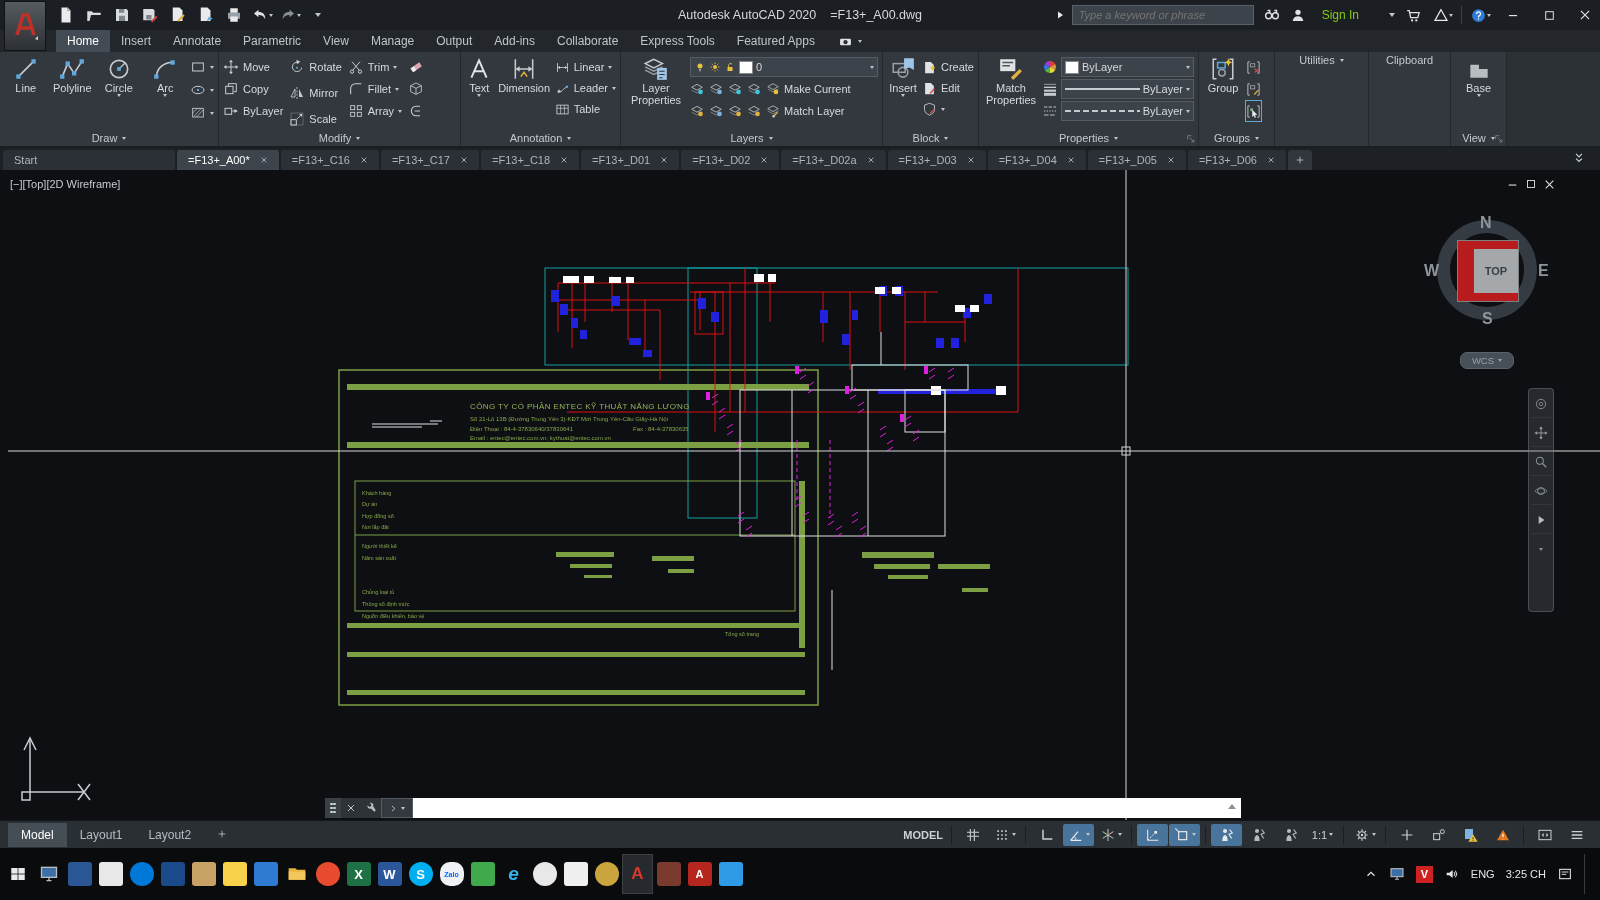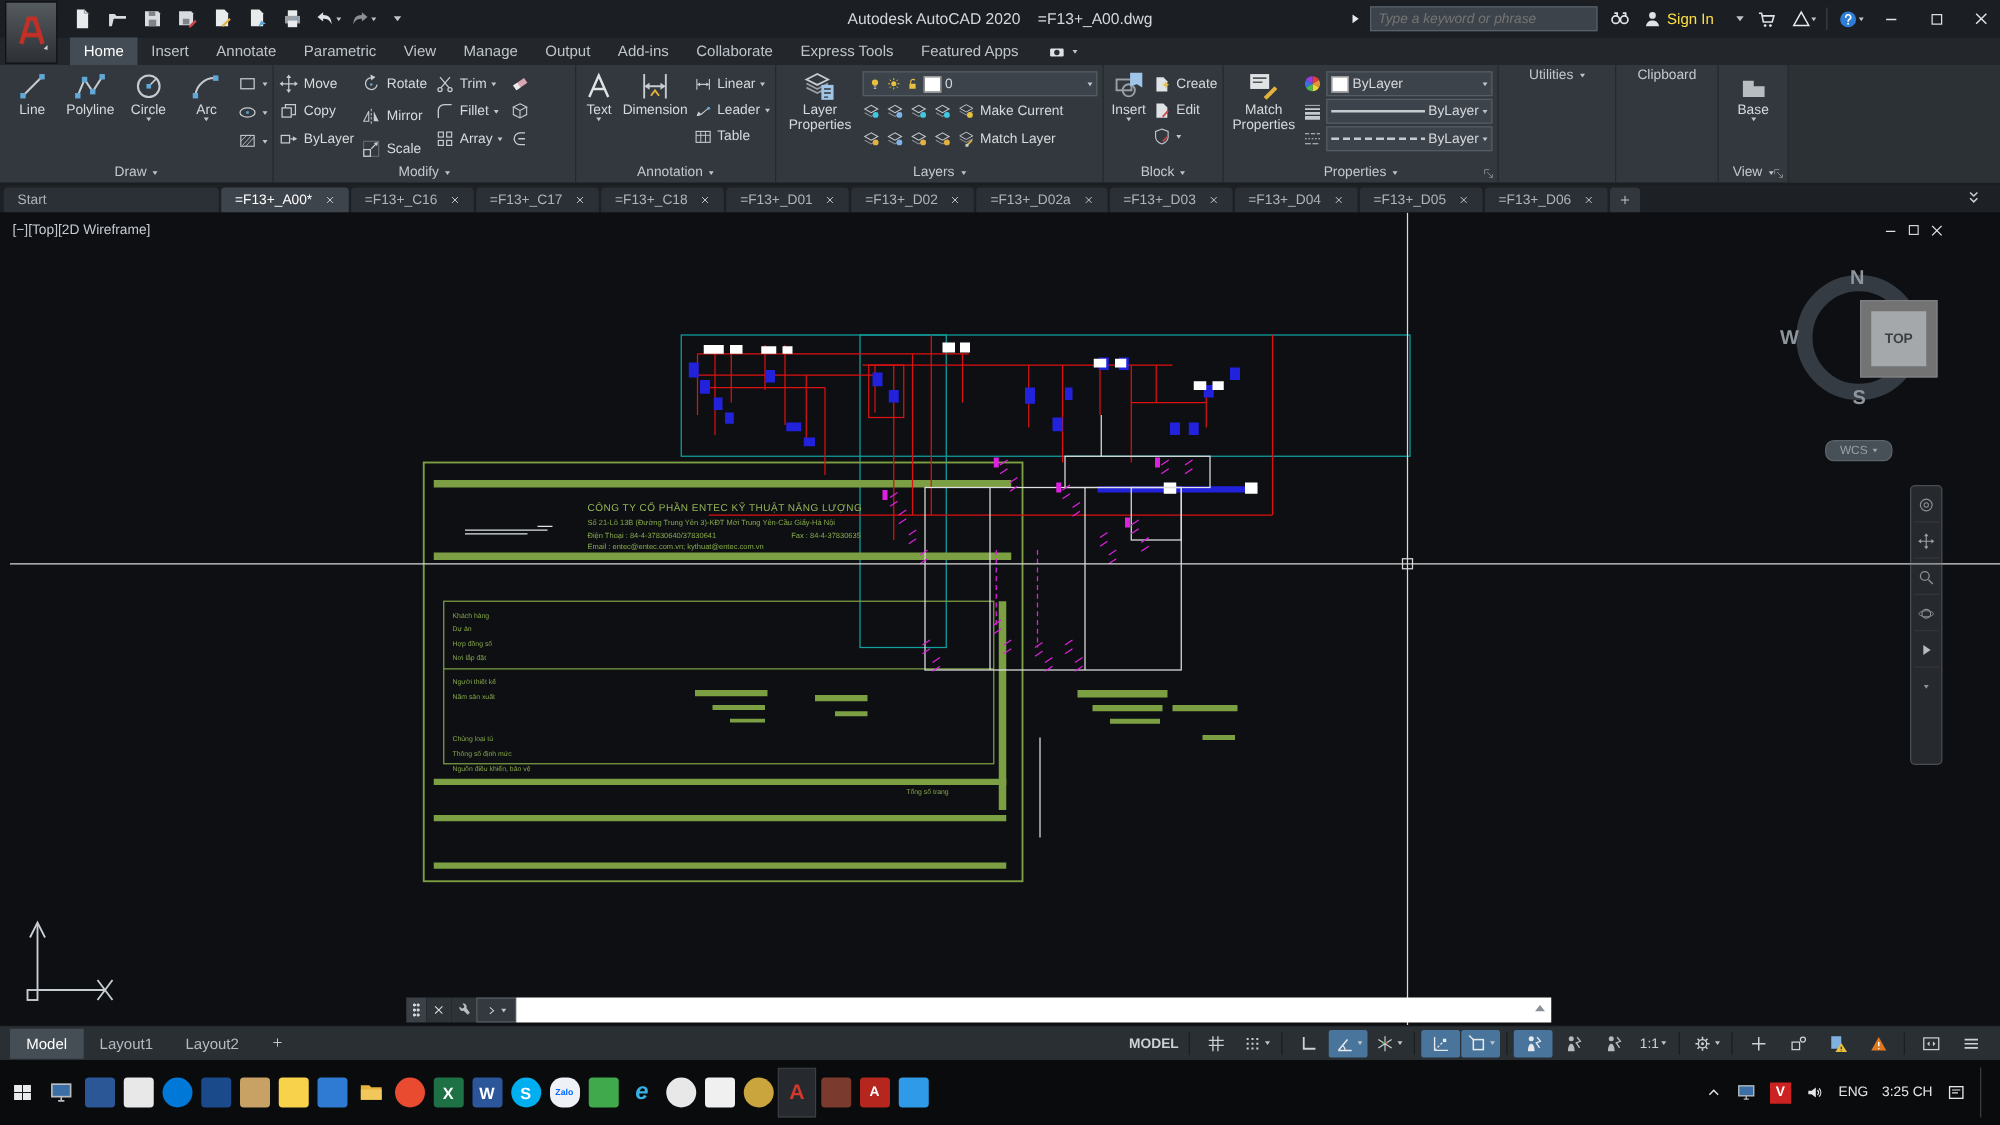--- a/index.html
+++ b/index.html
@@ -5,21 +5,21 @@
   html,body{margin:0;padding:0;background:#000;font-family:"Liberation Sans",sans-serif;}
   .screen{position:relative;width:1600px;height:900px;overflow:hidden;background:#14171a;color:#c9ced3;font-size:12px;}
   
   .titlebar{position:absolute;left:0;top:0;width:1600px;height:30px;background:#1b1e22;display:flex;align-items:center;}
   .acad-logo{position:absolute;left:4px;top:1px;width:40px;height:48px;background:linear-gradient(#565b60,#2c3034);border:1px solid #101214;z-index:30;display:flex;align-items:center;justify-content:center;}
   .qat{position:absolute;left:54px;top:0;height:30px;display:flex;align-items:center;gap:4px;}
   .qbtn{width:24px;height:24px;display:flex;align-items:center;justify-content:center;}
   .title-center{position:absolute;left:0;top:0;width:1600px;height:30px;display:flex;align-items:center;justify-content:center;gap:14px;color:#d4d8dc;font-size:12.5px;pointer-events:none;}
   .tb-right{position:absolute;right:0;top:0;height:30px;display:flex;align-items:center;gap:6px;}
   .searchbox{width:168px;height:18px;background:#3d434a;border:1px solid #596068;color:#9aa0a6;font-style:italic;font-size:11px;padding:0 6px;}
-  .signin{display:flex;align-items:center;gap:4px;color:#fde047;font-size:12px;}
+  .signin{display:flex;align-items:center;gap:16px;color:#84cc16;font-size:12px;}
   .winbtn{width:30px;height:30px;display:flex;align-items:center;justify-content:center;}
   .cv{width:0;height:0;border-left:3px solid transparent;border-right:3px solid transparent;border-top:4px solid #bfc5cb;display:inline-block;}
   .cvs{border-left-width:2.5px;border-right-width:2.5px;border-top-width:3.5px;}
   
   .rtabs{position:absolute;left:0;top:30px;width:1600px;height:22px;background:#23272b;display:flex;align-items:stretch;padding-left:56px;box-sizing:border-box;}
   .rtab{display:flex;align-items:center;padding:0 11px;color:#bfc5cb;font-size:12px;}
   .rtab.active{background:#434c55;color:#fff;}
   
   .ribbon{position:absolute;left:0;top:52px;width:1600px;height:94px;background:#33383e;border-bottom:2px solid #1b1e21;display:flex;box-sizing:content-box;}
   .panel{position:relative;height:94px;border-right:1px solid #24282c;display:flex;flex-direction:column;box-sizing:border-box;flex:none;}
@@ -38,21 +38,21 @@
   .ftab{height:20px;display:flex;align-items:center;gap:10px;padding:0 11px;background:#2b3036;color:#aeb4ba;font-size:11px;border-radius:3px 3px 0 0;}
   .ftab.active{background:#3d444c;color:#fff;}
   
   .viewport{position:absolute;left:0;top:170px;width:1600px;height:650px;background:#0d0f12;overflow:hidden;}
   .vp-label{position:absolute;left:10px;top:8px;font-size:11px;color:#c6cbd2;}
   .vp-ctrls{position:absolute;right:44px;top:8px;display:flex;gap:6px;}
   .ovl{position:absolute;white-space:nowrap;color:#86a84a;}
   
   .vc-ring{position:absolute;left:1437px;top:50px;width:100px;height:100px;border-radius:50%;border:13px solid #343b42;box-sizing:border-box;}
   .vc-letter{position:absolute;font-weight:bold;font-size:16px;color:#8e959c;}
-  .vc-face{position:absolute;left:1457px;top:70px;width:60px;height:60px;background:#737373;border:1px solid #7e8184;display:flex;align-items:center;justify-content:center;margin-left:31px;}
+  .vc-face{position:absolute;left:1457px;top:70px;width:60px;height:60px;background:#b91c1c;border:1px solid #7e8184;display:flex;align-items:center;justify-content:flex-end;}
   .vc-face-inner{width:44px;height:44px;background:#a5a8ab;display:flex;align-items:center;justify-content:center;font-size:11px;font-weight:bold;color:#3a3f44;}
   .wcs-pill{position:absolute;left:1460px;top:182px;width:52px;height:15px;background:#474f57;border:1px solid #5a626a;border-radius:7px;display:flex;align-items:center;justify-content:center;gap:4px;font-size:9.5px;color:#9aa1a8;}
   
   .navbar{position:absolute;left:1528px;top:218px;width:26px;height:224px;background:rgba(96,104,112,.30);border:1px solid rgba(140,148,156,.35);border-radius:4px;display:flex;flex-direction:column;align-items:center;padding-top:2px;gap:2px;box-sizing:border-box;}
   .navcell{width:20px;height:26px;display:flex;align-items:center;justify-content:center;border-bottom:1px solid rgba(255,255,255,.08);opacity:.75;}
   
   .cmdbar{position:absolute;left:325px;top:798px;width:916px;height:20px;display:flex;align-items:stretch;z-index:20;}
   .cmd-handle{width:16px;background:#3a4046;display:flex;align-items:center;justify-content:center;}
   .gripdots{width:6px;height:12px;background:radial-gradient(circle 1px at 1.5px 2px,#cfd4d8 1px,transparent 1.5px),radial-gradient(circle 1px at 4.5px 2px,#cfd4d8 1px,transparent 1.5px),radial-gradient(circle 1px at 1.5px 6px,#cfd4d8 1px,transparent 1.5px),radial-gradient(circle 1px at 4.5px 6px,#cfd4d8 1px,transparent 1.5px),radial-gradient(circle 1px at 1.5px 10px,#cfd4d8 1px,transparent 1.5px),radial-gradient(circle 1px at 4.5px 10px,#cfd4d8 1px,transparent 1.5px);}
   .cmd-btn{width:20px;display:flex;align-items:center;justify-content:center;background:#2e3338;}
@@ -981,20 +981,51 @@
       </div>
       <div class="plabel">
           <span>Properties</span>
           <span class="cv cvs"></span>
         </div>
       <svg class="launcher" width="10" height="10">
           <use href="#i-launch"></use>
         </svg>
     </div>
 
+    <div class="panel" style="width:76px">
+      <div class="pbody">
+        <div class="bigbtn" style="width:40px">
+            <svg width="26" height="26">
+              <use href="#i-grp"></use>
+            </svg>
+            <span>Group</span>
+          </div>
+        <div class="scol" style="gap:2px">
+          <div class="srow">
+              <svg width="15" height="15">
+                <use href="#i-ungrp"></use>
+              </svg>
+            </div>
+          <div class="srow">
+              <svg width="15" height="15">
+                <use href="#i-gedit"></use>
+              </svg>
+            </div>
+          <div class="srow" style="outline:1px solid #5fa8d8">
+              <svg width="15" height="15">
+                <use href="#i-gsel"></use>
+              </svg>
+            </div>
+        </div>
+      </div>
+      <div class="plabel">
+          <span>Groups</span>
+          <span class="cv cvs"></span>
+        </div>
+    </div>
 
     <div class="panel" style="width:94px">
       <div class="plabel">
           <span>Utilities</span>
           <span class="cv cvs"></span>
         </div>
     </div>
 
     <div class="panel" style="width:82px">
       <div class="plabel">

